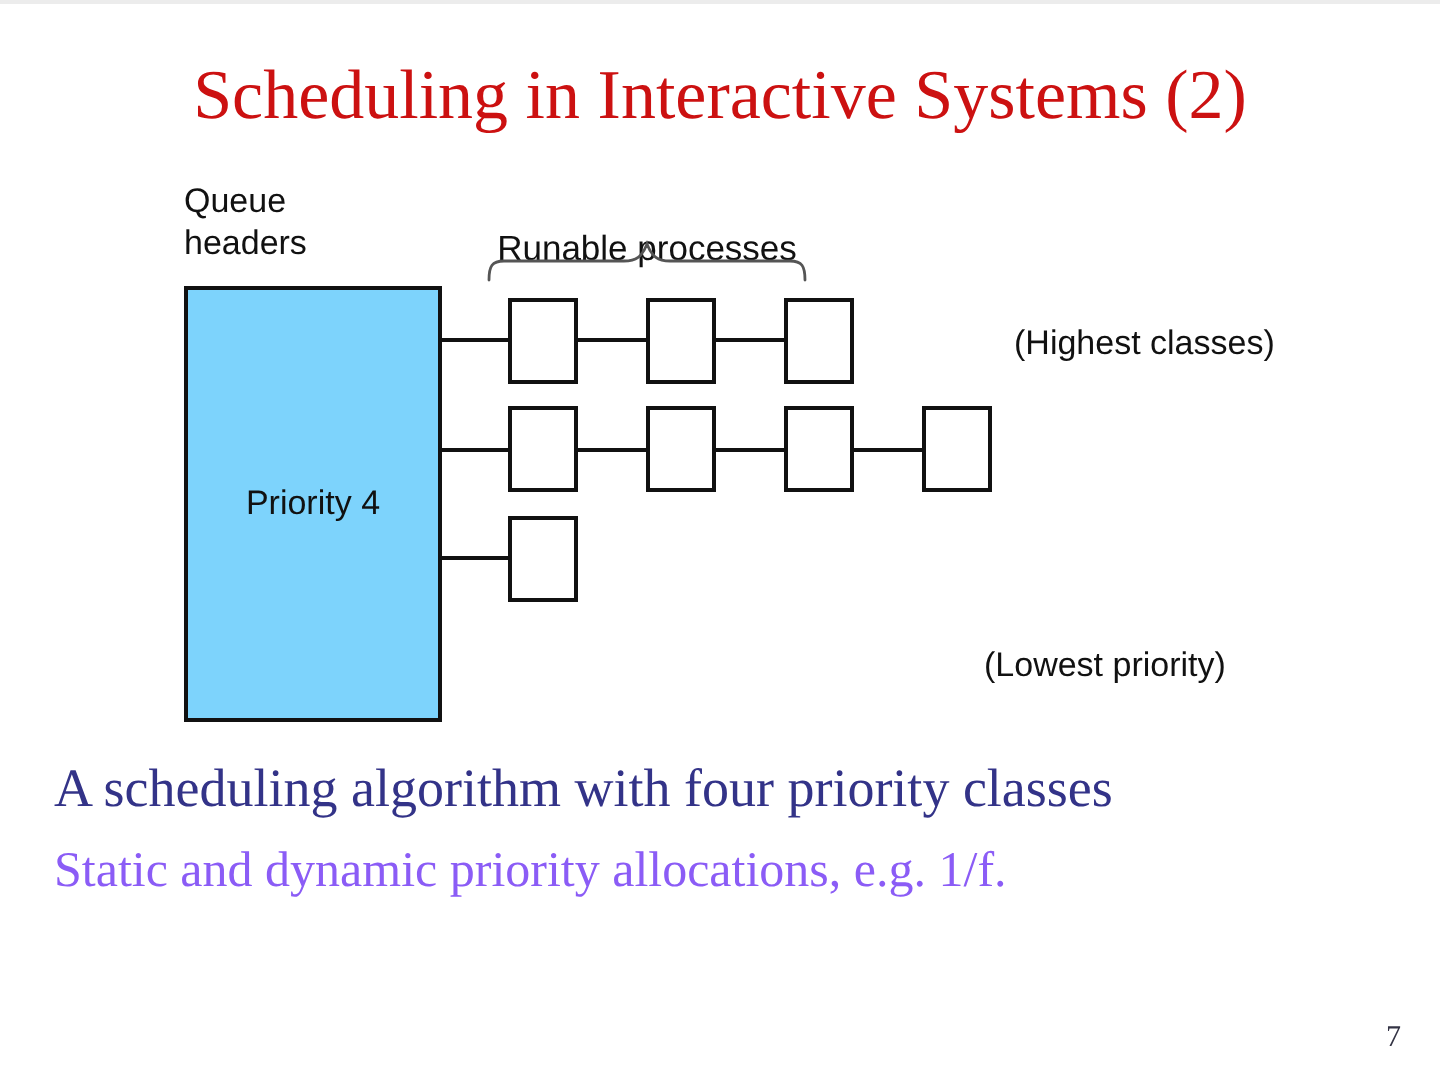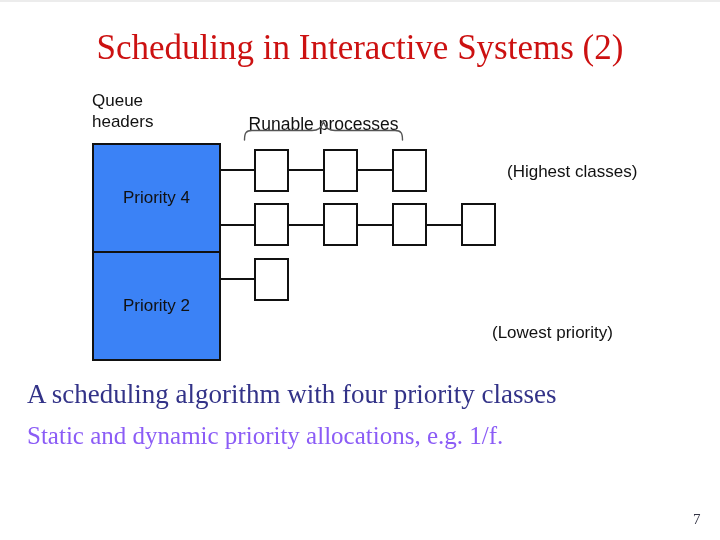--- a/index.html
+++ b/index.html
@@ -36,21 +36,21 @@
     font-size:17.5px; color:#111;
     white-space:nowrap;
     margin-top:17px;
   }
   #brace-svg { left:243px; top:117px; }
 
   #queue-table {
     left:92px; top:141px; width:129px; height:218px;
     border:2px solid #111;
     display:flex; flex-direction:column;
-    background:#3b82f6;
+    background:#7dd3fc;
     z-index:3;
   }
   .qrow {
     flex:1;
     display:flex; align-items:center; justify-content:center;
     border-bottom:2px solid #111;
     font-size:17px; color:#111;
   }
   .qrow:last-child { border-bottom:none; }
 
@@ -93,23 +93,20 @@
 <div class="abs" id="runable-label">Runable processes</div>
 
 <svg class="abs" id="brace-svg" width="161" height="23" viewBox="0 0 161 23">
   <path d="M 1.5,21 C 1.5,14 3,11.5 9,11.5 L 69,11.5 C 75,11.5 78,9.5 80.5,3 C 83,9.5 86,11.5 92,11.5 L 152,11.5 C 158,11.5 159.5,14 159.5,21" fill="none" stroke="#555" stroke-width="1.4" stroke-linecap="round"></path>
 </svg>
 
 <div class="abs" id="queue-table">
   <div class="qrow">
     <span>Priority 4</span>
   </div>
-  <div class="qrow">
-    <span>Priority 2</span>
-  </div>
 </div>
 
 <div class="abs" id="process-layer">
     <div class="conn" style="left: 221px; top: 167px; width: 175px;"></div>
     <div class="pbox" style="left: 254px; top: 146.5px;"></div>
     <div class="pbox" style="left: 323px; top: 146.5px;"></div>
     <div class="pbox" style="left: 392px; top: 146.5px;"></div>
     <div class="conn" style="left: 221px; top: 221.5px; width: 244px;"></div>
     <div class="pbox" style="left: 254px; top: 201px;"></div>
     <div class="pbox" style="left: 323px; top: 201px;"></div>

